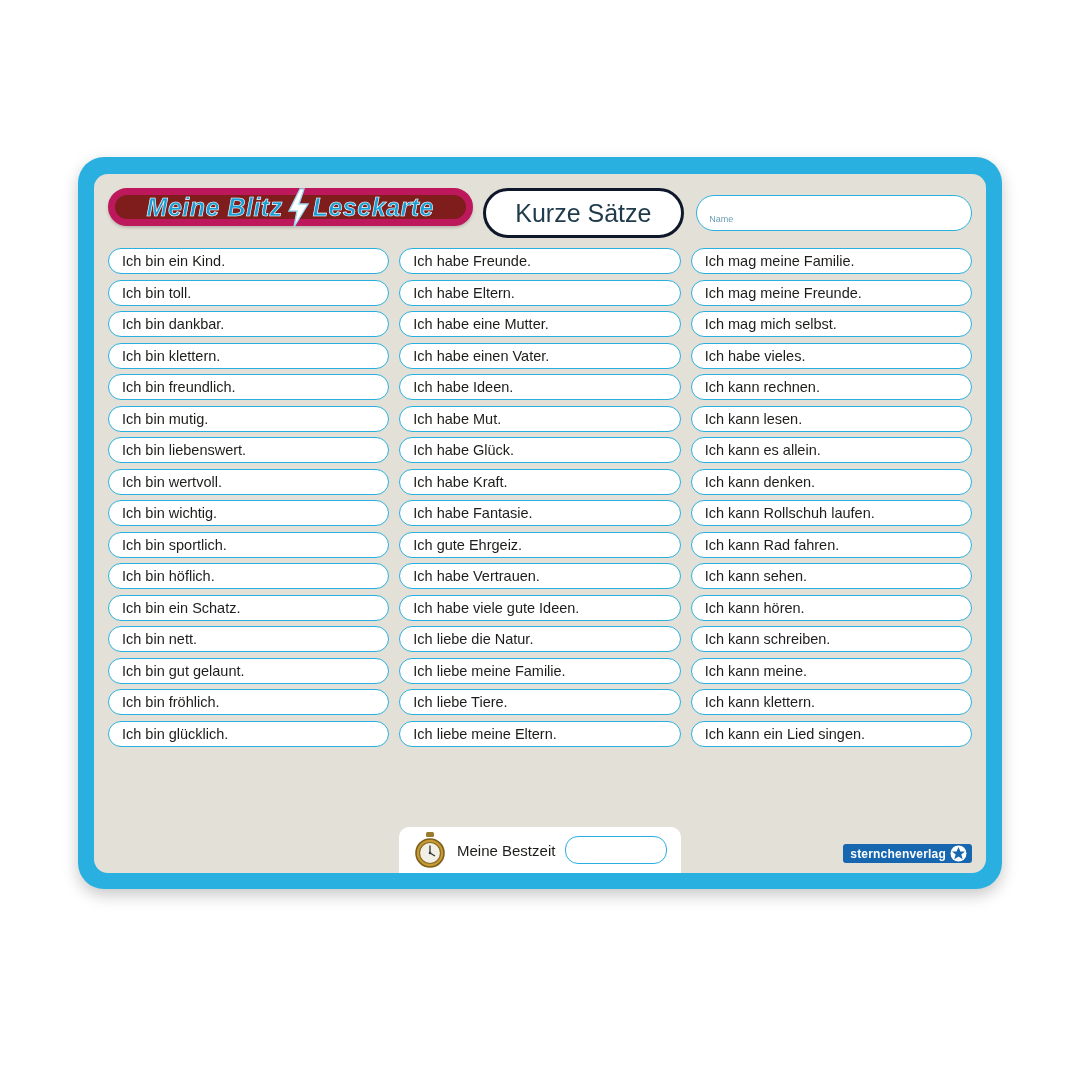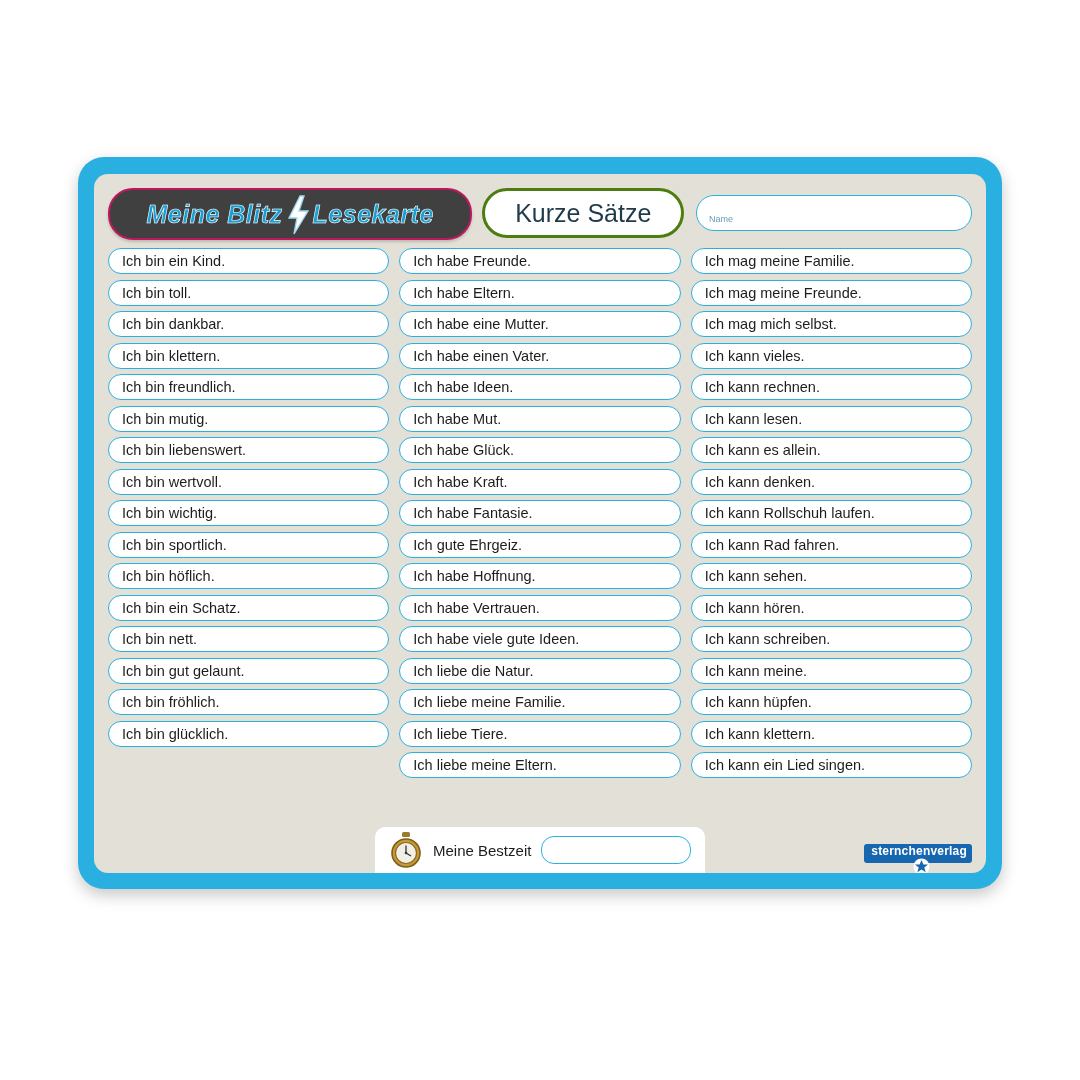--- a/index.html
+++ b/index.html
@@ -40,23 +40,23 @@
     height: 68px;
     padding: 14px 14px 0 14px;
     box-sizing: border-box;
     display: flex;
     align-items: flex-start;
   }
 
   .title-pill {
     position: relative;
     width: 376px;
-    height: 52px;
-    background: #404040;
-    border: 2px solid #be185d;
+    height: 38px;
+    background: #7f1d1d;
+    border: 7px solid #be185d;
     border-radius: 25px;
     box-shadow: 0 2px 3px rgba(0,0,0,0.18);
     display: flex;
     align-items: center;
     justify-content: center;
     box-sizing: border-box;
   }
   .title-text {
     font-size: 25px;
     font-style: italic;
@@ -72,21 +72,21 @@
     margin: 0 2px;
     position: relative;
     top: 1px;
   }
 
   .subject-pill {
     width: 208px;
     height: 50px;
     margin-left: 10px;
     background: #ffffff;
-    border: 3px solid #4d7c0f;
+    border: 3px solid #0f172a;
     border-radius: 25px;
     display: flex;
     align-items: center;
     justify-content: center;
     box-sizing: border-box;
   }
   .subject-text {
     font-size: 25px;
     color: #1f3a4a;
   }
@@ -145,21 +145,21 @@
     left: 0;
     bottom: 0;
     width: 100%;
     height: 56px;
   }
   .time-box {
     position: absolute;
     left: 50%;
     transform: translateX(-50%);
     bottom: 0;
-    width: 330px;
+    width: 282px;
     height: 46px;
     background: #ffffff;
     border-radius: 10px 10px 0 0;
     display: flex;
     align-items: center;
     padding: 0 14px;
     box-sizing: border-box;
   }
   .stopwatch {
     width: 34px;
@@ -186,21 +186,20 @@
     position: absolute;
     right: 14px;
     bottom: 10px;
     height: 19px;
     background: #1666b0;
     border-radius: 3px;
     display: flex;
     align-items: center;
     padding: 0 5px 0 7px;
     box-sizing: border-box;
-    flex-direction: column;
   }
   .logo-text {
     color: #ffffff;
     font-size: 12px;
     font-weight: bold;
     letter-spacing: 0.2px;
   }
   .logo-star {
     margin-left: 4px;
     width: 17px;
@@ -261,45 +260,43 @@
         <div class="sentence">Ich habe Freunde.</div>
         <div class="sentence">Ich habe Eltern.</div>
         <div class="sentence">Ich habe eine Mutter.</div>
         <div class="sentence">Ich habe einen Vater.</div>
         <div class="sentence">Ich habe Ideen.</div>
         <div class="sentence">Ich habe Mut.</div>
         <div class="sentence">Ich habe Glück.</div>
         <div class="sentence">Ich habe Kraft.</div>
         <div class="sentence">Ich habe Fantasie.</div>
         <div class="sentence">Ich gute Ehrgeiz.</div>
-        <div class="sentence">Ich habe Hoffnung.</div>
         <div class="sentence">Ich habe Vertrauen.</div>
         <div class="sentence">Ich habe viele gute Ideen.</div>
         <div class="sentence">Ich liebe die Natur.</div>
         <div class="sentence">Ich liebe meine Familie.</div>
         <div class="sentence">Ich liebe Tiere.</div>
         <div class="sentence">Ich liebe meine Eltern.</div>
       </div>
 
       <div class="column">
         <div class="sentence">Ich mag meine Familie.</div>
         <div class="sentence">Ich mag meine Freunde.</div>
         <div class="sentence">Ich mag mich selbst.</div>
-        <div class="sentence">Ich kann vieles.</div>
+        <div class="sentence">Ich habe vieles.</div>
         <div class="sentence">Ich kann rechnen.</div>
         <div class="sentence">Ich kann lesen.</div>
         <div class="sentence">Ich kann es allein.</div>
         <div class="sentence">Ich kann denken.</div>
         <div class="sentence">Ich kann Rollschuh laufen.</div>
         <div class="sentence">Ich kann Rad fahren.</div>
         <div class="sentence">Ich kann sehen.</div>
         <div class="sentence">Ich kann hören.</div>
         <div class="sentence">Ich kann schreiben.</div>
         <div class="sentence">Ich kann meine.</div>
-        <div class="sentence">Ich kann hüpfen.</div>
         <div class="sentence">Ich kann klettern.</div>
         <div class="sentence">Ich kann ein Lied singen.</div>
       </div>
 
     </div>
 
     <div id="footer">
 
       <div class="time-box">
         <span class="stopwatch">

